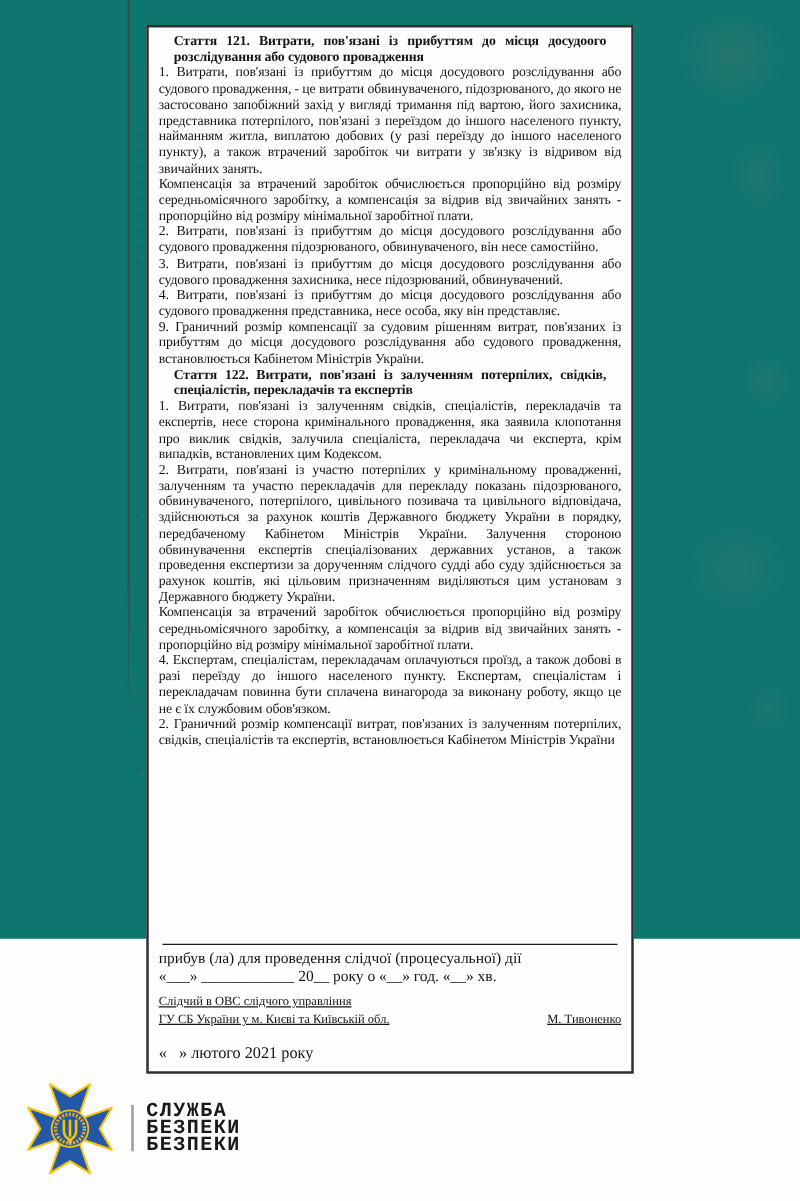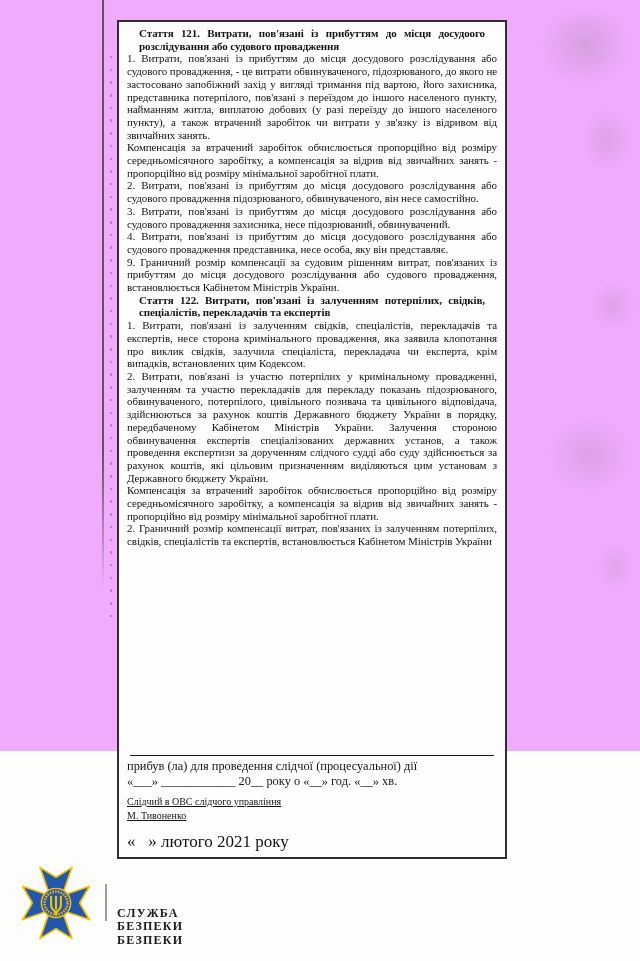--- a/index.html
+++ b/index.html
@@ -1,18 +1,18 @@
 <!DOCTYPE html>
 <html><head>
 <meta charset="utf-8">
 <style>
   html,body{margin:0;padding:0;}
   body{width:640px;height:961px;background:#fdfdfc;overflow:hidden;position:relative;
        font-family:"Liberation Serif",serif;}
-  .page{position:absolute;inset:0;width:640px;height:751px;background:#f0abfc;}
+  .page{position:absolute;inset:0;width:640px;height:751px;background:#0f766e;}
 
   
   .scan-edge{position:absolute;left:102px;top:0;width:1.5px;height:588px;
     background:linear-gradient(to bottom,rgba(70,70,70,.85) 0 78%,rgba(70,70,70,0));}
   
   .scan-dashes{position:absolute;left:110px;top:56px;width:2px;height:570px;opacity:.55;
     background:repeating-linear-gradient(to bottom,rgba(55,55,55,.55) 0 2.5px,transparent 2.5px 12.7px);}
 
   
   .smudge{position:absolute;filter:blur(2px);pointer-events:none;}
@@ -35,28 +35,28 @@
   .doc-box p{margin:0;text-align:justify;text-align-last:left;}
   .art-title{font-weight:bold;text-align:center;text-align-last:center;padding:0 12px;margin:0;}
   .title-gap{margin-top:13px;}
 
   .bottom-block{margin-top:auto;}
   .sig-rule{border-top:1.6px solid #1c1c1c;margin:0 3px 3px 3px;height:0;}
   .center-line{text-align:center;text-align-last:center;font-size:12.4px;line-height:15px;
     letter-spacing:0;margin:0;}
   .sign-block{margin-top:6px;font-size:10px;line-height:13.5px;letter-spacing:0;text-decoration:underline;}
   .sign-row{display:flex;justify-content:space-between;}
-  .date-line{margin-top:14px;font-size:17px;letter-spacing:0;white-space:pre;}
+  .date-line{margin-top:14px;font-size:13px;letter-spacing:0;white-space:pre;}
 
   
   .sbu-emblem{position:absolute;left:21px;top:866px;width:70px;height:74px;}
   .logo-divider{position:absolute;left:105px;top:884px;width:1.5px;height:37px;background:#9c9c9c;}
   .sbu-wordmark{position:absolute;left:117px;top:883px;
-    font-family:Liberation Serif, serif;font-weight:700;font-size:12px;
-    line-height:13.4px;letter-spacing:1.2px;color:#191919;margin-top:24px;}
+    font-family:Liberation Mono, monospace;font-weight:700;font-size:16px;
+    line-height:13.4px;letter-spacing:1.2px;color:#191919;}
 </style>
 </head>
 <body>
 
 <div class="page">
 
   <div class="scan-edge"></div>
   <div class="scan-dashes"></div>
 
   <div class="smudge sm1"></div>
@@ -72,30 +72,32 @@
     <p>Компенсація за втрачений заробіток обчислюється пропорційно від розміру середньомісячного заробітку, а компенсація за відрив від звичайних занять - пропорційно від розміру мінімальної заробітної плати.</p>
     <p>2. Витрати, пов'язані із прибуттям до місця досудового розслідування або судового провадження підозрюваного, обвинуваченого, він несе самостійно.</p>
     <p>3. Витрати, пов'язані із прибуттям до місця досудового розслідування або судового провадження захисника, несе підозрюваний, обвинувачений.</p>
     <p>4. Витрати, пов'язані із прибуттям до місця досудового розслідування або судового провадження представника, несе особа, яку він представляє.</p>
     <p>9. Граничний розмір компенсації за судовим рішенням витрат, пов'язаних із прибуттям до місця досудового розслідування або судового провадження, встановлюється Кабінетом Міністрів України.</p>
 
     <p class="art-title title-gap">Стаття 122. Витрати, пов'язані із залученням потерпілих, свідків, спеціалістів, перекладачів та експертів</p>
     <p>1. Витрати, пов'язані із залученням свідків, спеціалістів, перекладачів та експертів, несе сторона кримінального провадження, яка заявила клопотання про виклик свідків, залучила спеціаліста, перекладача чи експерта, крім випадків, встановлених цим Кодексом.</p>
     <p>2. Витрати, пов'язані із участю потерпілих у кримінальному провадженні, залученням та участю перекладачів для перекладу показань підозрюваного, обвинуваченого, потерпілого, цивільного позивача та цивільного відповідача, здійснюються за рахунок коштів Державного бюджету України в порядку, передбаченому Кабінетом Міністрів України. Залучення стороною обвинувачення експертів спеціалізованих державних установ, а також проведення експертизи за дорученням слідчого судді або суду здійснюється за рахунок коштів, які цільовим призначенням виділяються цим установам з Державного бюджету України.</p>
     <p>Компенсація за втрачений заробіток обчислюється пропорційно від розміру середньомісячного заробітку, а компенсація за відрив від звичайних занять - пропорційно від розміру мінімальної заробітної плати.</p>
+    <p>4. Експертам, спеціалістам, перекладачам оплачуються проїзд, а також добові в разі переїзду до іншого населеного пункту. Експертам, спеціалістам і перекладачам повинна бути сплачена винагорода за виконану роботу, якщо це не є їх службовим обов'язком.</p>
     <p>2. Граничний розмір компенсації витрат, пов'язаних із залученням потерпілих, свідків, спеціалістів та експертів, встановлюється Кабінетом Міністрів України</p>
 
     <div class="bottom-block">
       <div class="sig-rule"></div>
       <p class="center-line">прибув (ла) для проведення слідчої (процесуальної) дії</p>
       <p class="center-line">«___» ____________ 20__ року о «__» год. «__» хв.</p>
 
       <div class="sign-block">
         <div>Слідчий в ОВС слідчого управління</div>
         <div class="sign-row">
+          <span>ГУ СБ України у м. Києві та Київській обл.</span>
           <span>М. Тивоненко</span>
         </div>
       </div>
 
       <div class="date-line">«   » лютого 2021 року</div>
     </div>
   </div>
 
   <svg class="sbu-emblem" viewBox="0 0 100 106">
 

